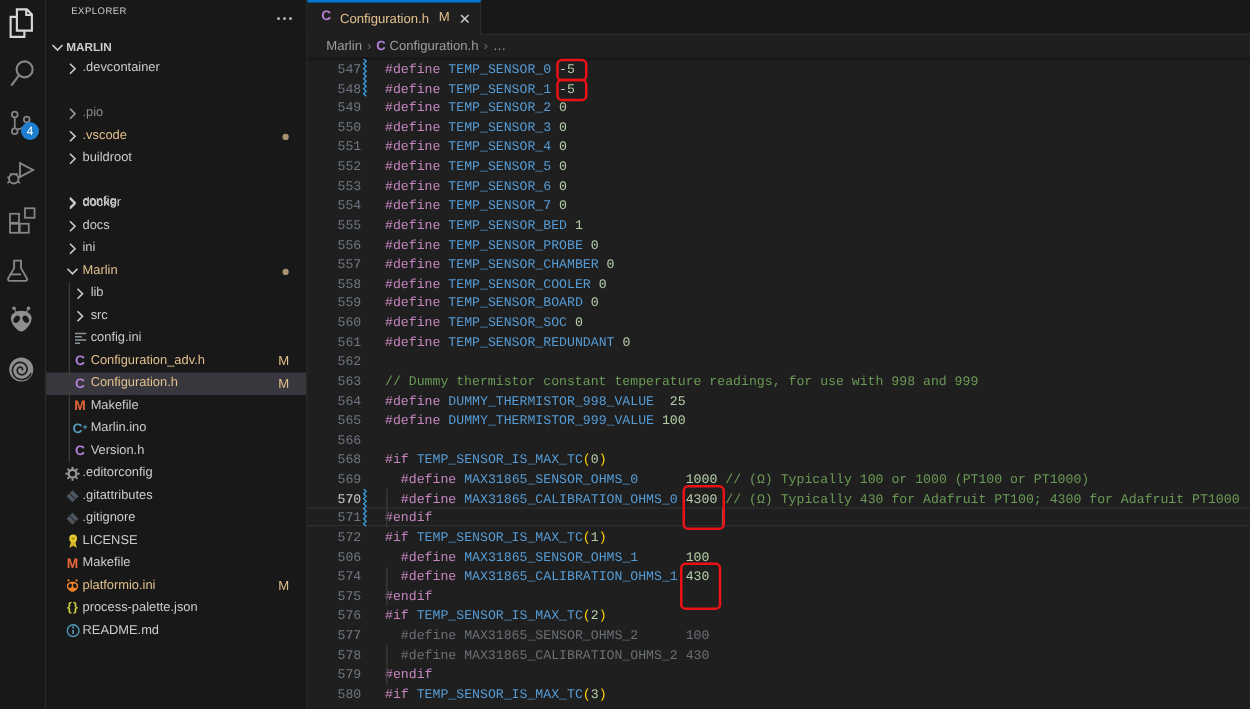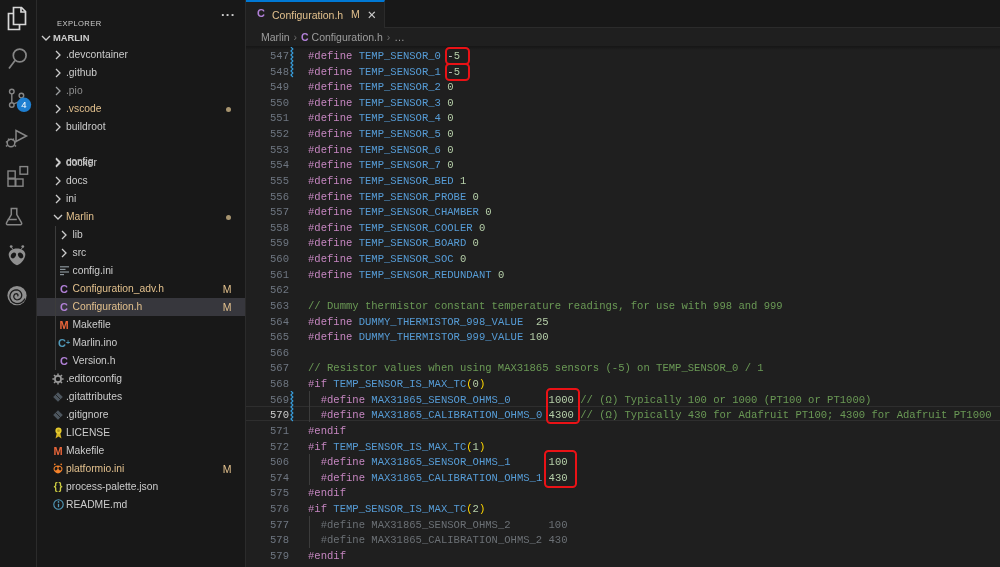--- a/index.html
+++ b/index.html
@@ -1,20 +1,20 @@
 <!DOCTYPE html>
 <html><head><meta charset="utf-8">
 <style>
   html,body{margin:0;padding:0;}
   body{width:1000px;height:567px;overflow:hidden;background:#1f1f1f;position:relative;
        font-family:"Liberation Sans",sans-serif;}
   .abs{position:absolute;}
   #actbar{left:0;top:0;width:36px;height:567px;background:#181818;border-right:1px solid #2b2b2b;}
   #sidebar{left:37px;top:0;width:208px;height:567px;background:#181818;border-right:1px solid #2b2b2b;}
-  #sbhead{left:57px;top:19px;font-size:7.6px;letter-spacing:.4px;color:#cccccc;text-align:center;}
+  #sbhead{left:57px;top:4px;font-size:7.6px;letter-spacing:.4px;color:#cccccc;text-align:center;}
   #sbdots{left:221px;top:7px;font-size:13px;color:#cccccc;letter-spacing:.5px;font-weight:bold;}
   .trow{position:absolute;left:0;width:208px;height:18px;line-height:18px;font-size:10.3px;color:#cccccc;}
   .trow .lbl{position:absolute;top:0;white-space:nowrap;}
   .sel{background:#37373d;}
   .mod{color:#e2c08d;} .gray{color:#8c8c8c;}
   .ficon{position:absolute;top:3px;width:12px;height:12px;text-align:center;line-height:12px;}
   .badge{position:absolute;left:184px;top:0;width:12px;text-align:center;color:#e2c08d;font-size:10.5px;}
   .dot{position:absolute;left:189px;top:6.5px;width:5px;height:5px;border-radius:50%;background:#a7946f;}
   .guide{position:absolute;background:#3c3c3c;width:1px;}
   #tabbar{left:246px;top:0;width:754px;height:28px;background:#181818;border-bottom:1px solid #2b2b2b;box-sizing:border-box;}
@@ -107,26 +107,20 @@
       <svg class="abs" style="left:4px;top:4px" width="10" height="10" viewBox="0 0 10 10">
         <path d="M1 3l4 4 4-4" fill="none" stroke="#cccccc" stroke-width="1.3"></path>
       </svg>
       <span class="lbl" style="left:16px">MARLIN</span>
     </div>
 <div class="trow" style="top:46px">
       <svg class="abs" style="left:16px;top:4px" width="10" height="10" viewBox="0 0 10 10">
         <path d="M3 1l4 4-4 4" fill="none" stroke="#cccccc" stroke-width="1.3"></path>
       </svg>
       <span class="lbl " style="left:29px">.devcontainer</span>
-    </div>
-<div class="trow" style="top:64px">
-      <svg class="abs" style="left:16px;top:4px" width="10" height="10" viewBox="0 0 10 10">
-        <path d="M3 1l4 4-4 4" fill="none" stroke="#cccccc" stroke-width="1.3"></path>
-      </svg>
-      <span class="lbl " style="left:29px">.github</span>
     </div>
 <div class="trow" style="top:82px">
       <svg class="abs" style="left:16px;top:4px" width="10" height="10" viewBox="0 0 10 10">
         <path d="M3 1l4 4-4 4" fill="none" stroke="#9da0a2" stroke-width="1.3"></path>
       </svg>
       <span class="lbl gray" style="left:29px">.pio</span>
     </div>
 <div class="trow" style="top:100px">
       <svg class="abs" style="left:16px;top:4px" width="10" height="10" viewBox="0 0 10 10">
         <path d="M3 1l4 4-4 4" fill="none" stroke="#cccccc" stroke-width="1.3"></path>
@@ -307,21 +301,20 @@
 <div class="row"><span class="ln">557</span><span class="cd"><span class="k">#define</span> <span class="n">TEMP_SENSOR_CHAMBER</span> <span class="v">0</span></span></div>
 <div class="row"><span class="ln">558</span><span class="cd"><span class="k">#define</span> <span class="n">TEMP_SENSOR_COOLER</span> <span class="v">0</span></span></div>
 <div class="row"><span class="ln">559</span><span class="cd"><span class="k">#define</span> <span class="n">TEMP_SENSOR_BOARD</span> <span class="v">0</span></span></div>
 <div class="row"><span class="ln">560</span><span class="cd"><span class="k">#define</span> <span class="n">TEMP_SENSOR_SOC</span> <span class="v">0</span></span></div>
 <div class="row"><span class="ln">561</span><span class="cd"><span class="k">#define</span> <span class="n">TEMP_SENSOR_REDUNDANT</span> <span class="v">0</span></span></div>
 <div class="row"><span class="ln">562</span><span class="cd"></span></div>
 <div class="row"><span class="ln">563</span><span class="cd"><span class="c">// Dummy thermistor constant temperature readings, for use with 998 and 999</span></span></div>
 <div class="row"><span class="ln">564</span><span class="cd"><span class="k">#define</span> <span class="n">DUMMY_THERMISTOR_998_VALUE</span>  <span class="v">25</span></span></div>
 <div class="row"><span class="ln">565</span><span class="cd"><span class="k">#define</span> <span class="n">DUMMY_THERMISTOR_999_VALUE</span> <span class="v">100</span></span></div>
 <div class="row"><span class="ln">566</span><span class="cd"></span></div>
-<div class="row"><span class="ln">567</span><span class="cd"><span class="c">// Resistor values when using MAX31865 sensors (-5) on TEMP_SENSOR_0 / 1</span></span></div>
 <div class="row"><span class="ln">568</span><span class="cd"><span class="k">#if</span> <span class="n">TEMP_SENSOR_IS_MAX_TC</span><span class="p">(</span><span class="v">0</span><span class="p">)</span></span></div>
 <div class="row"><span class="ln">569</span><span class="cd">  <span class="k">#define</span> <span class="n">MAX31865_SENSOR_OHMS_0</span>      <span class="v">1000</span> <span class="c">// (Ω) Typically 100 or 1000 (PT100 or PT1000)</span></span></div>
 <div class="row"><span class="ln lnw">570</span><span class="cd">  <span class="k">#define</span> <span class="n">MAX31865_CALIBRATION_OHMS_0</span> <span class="v">4300</span> <span class="c">// (Ω) Typically 430 for Adafruit PT100; 4300 for Adafruit PT1000</span></span></div>
 <div class="row"><span class="ln">571</span><span class="cd"><span class="k">#endif</span></span></div>
 <div class="row"><span class="ln">572</span><span class="cd"><span class="k">#if</span> <span class="n">TEMP_SENSOR_IS_MAX_TC</span><span class="p">(</span><span class="v">1</span><span class="p">)</span></span></div>
 <div class="row"><span class="ln">506</span><span class="cd">  <span class="k">#define</span> <span class="n">MAX31865_SENSOR_OHMS_1</span>      <span class="v">100</span></span></div>
 <div class="row"><span class="ln">574</span><span class="cd">  <span class="k">#define</span> <span class="n">MAX31865_CALIBRATION_OHMS_1</span> <span class="v">430</span></span></div>
 <div class="row"><span class="ln">575</span><span class="cd"><span class="k">#endif</span></span></div>
 <div class="row"><span class="ln">576</span><span class="cd"><span class="k">#if</span> <span class="n">TEMP_SENSOR_IS_MAX_TC</span><span class="p">(</span><span class="v">2</span><span class="p">)</span></span></div>
 <div class="row"><span class="ln">577</span><span class="cd">  <span class="dim">#define MAX31865_SENSOR_OHMS_2      100</span></span></div>

